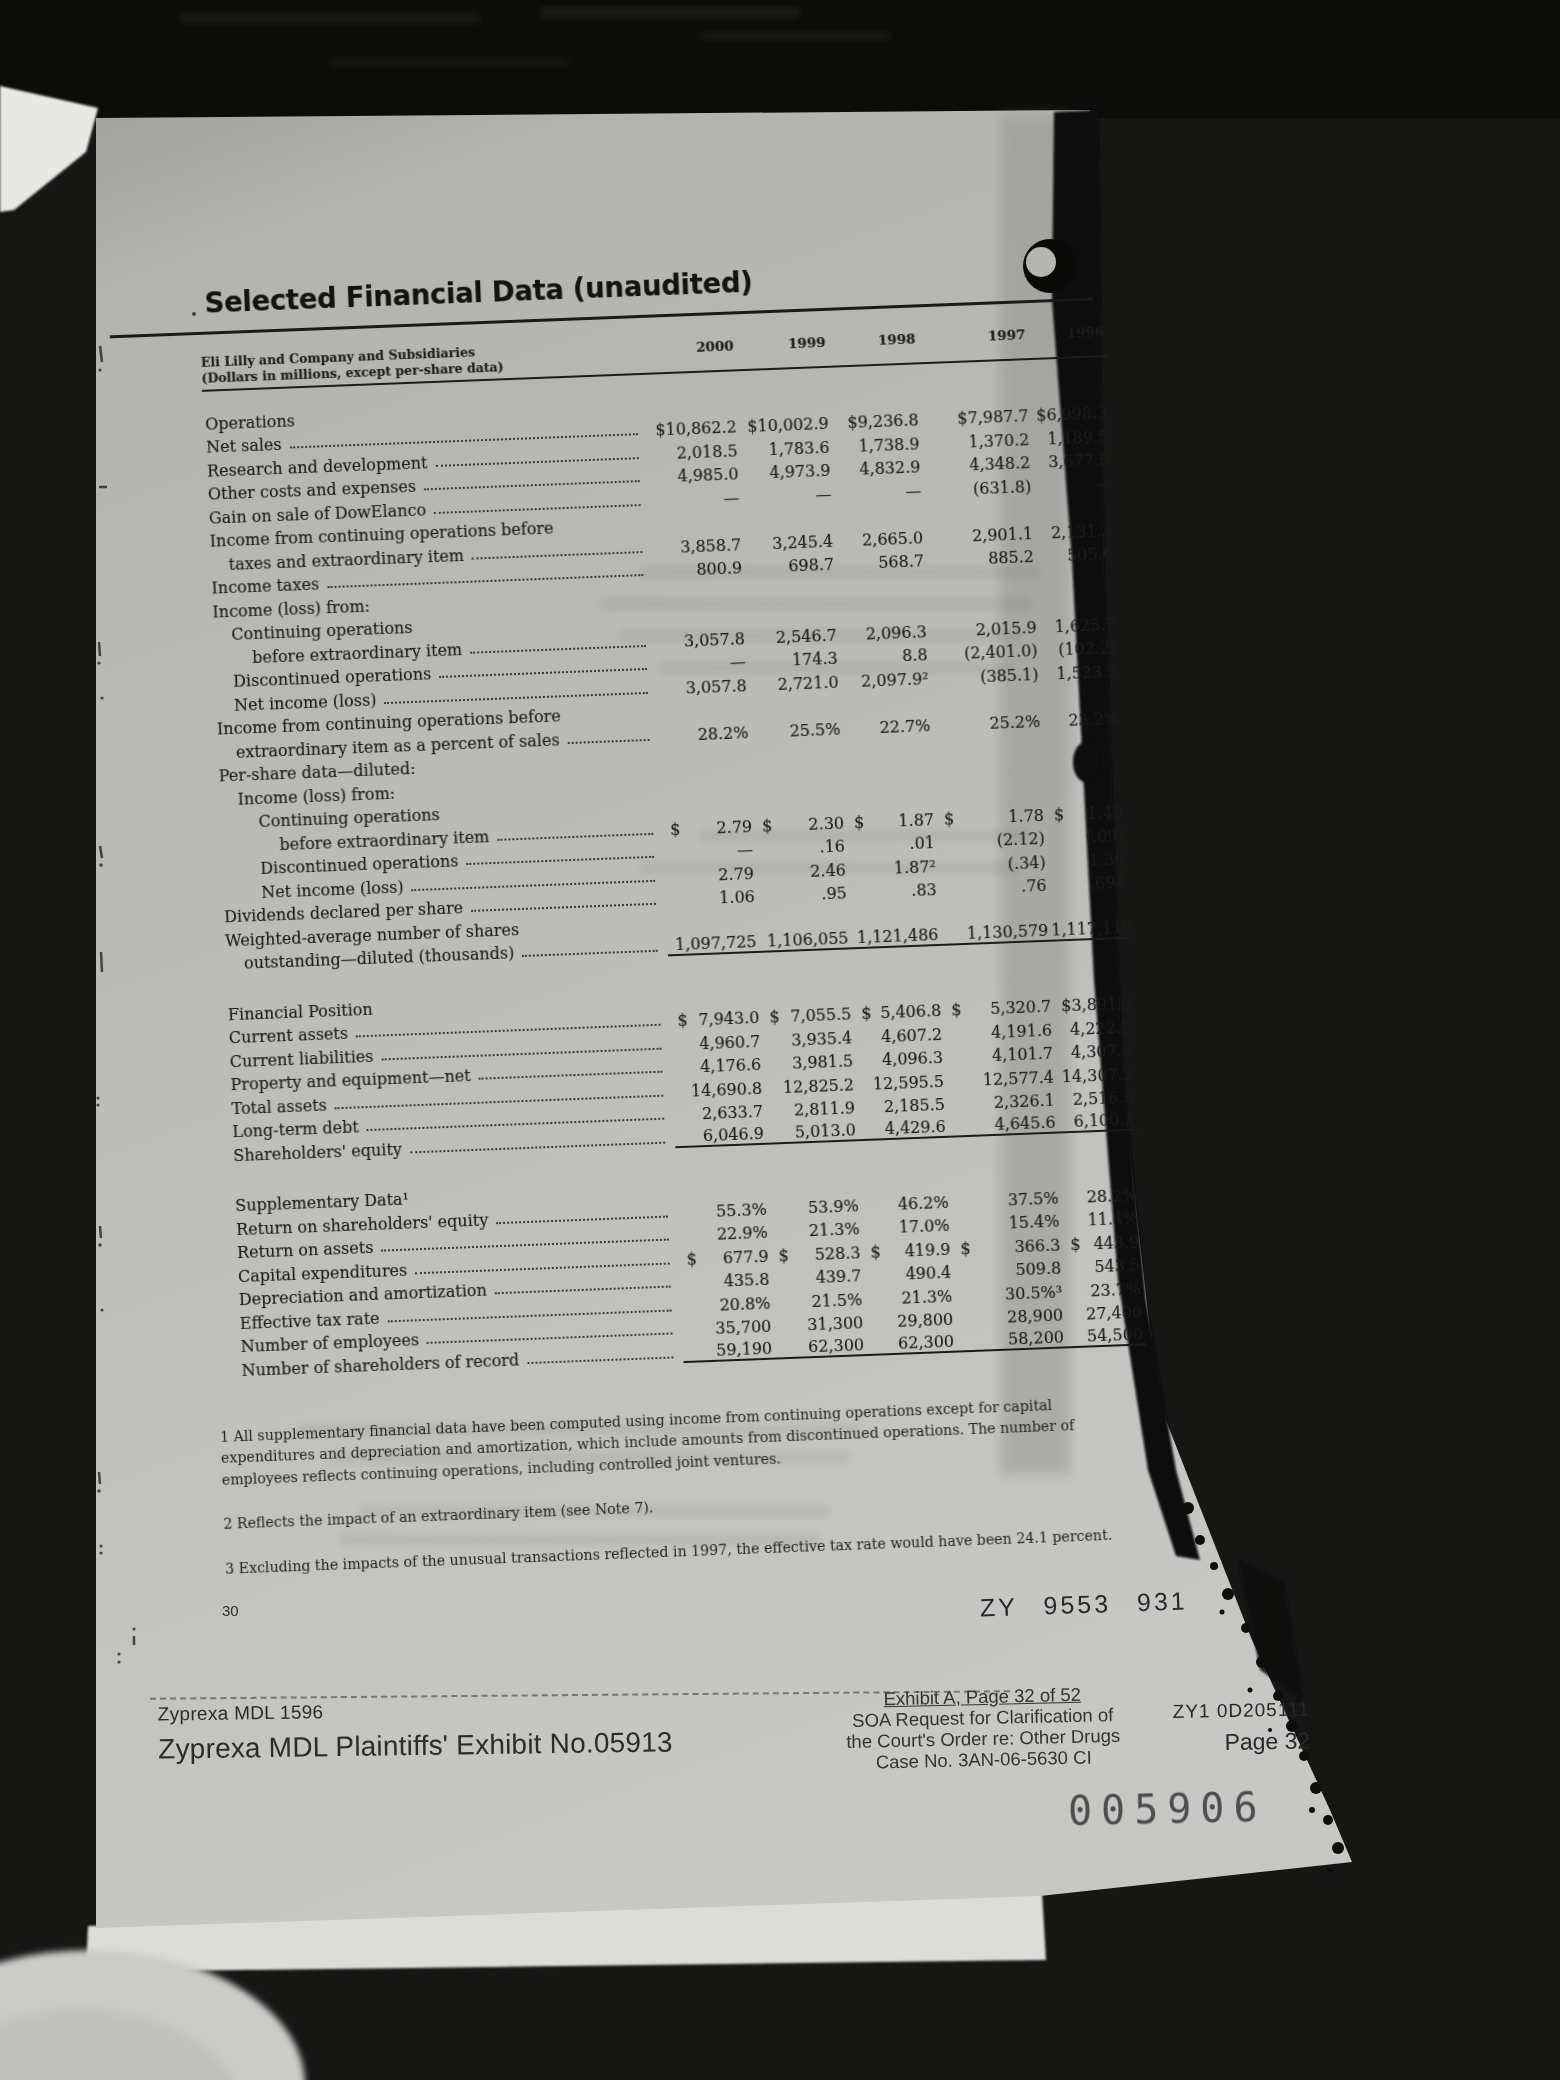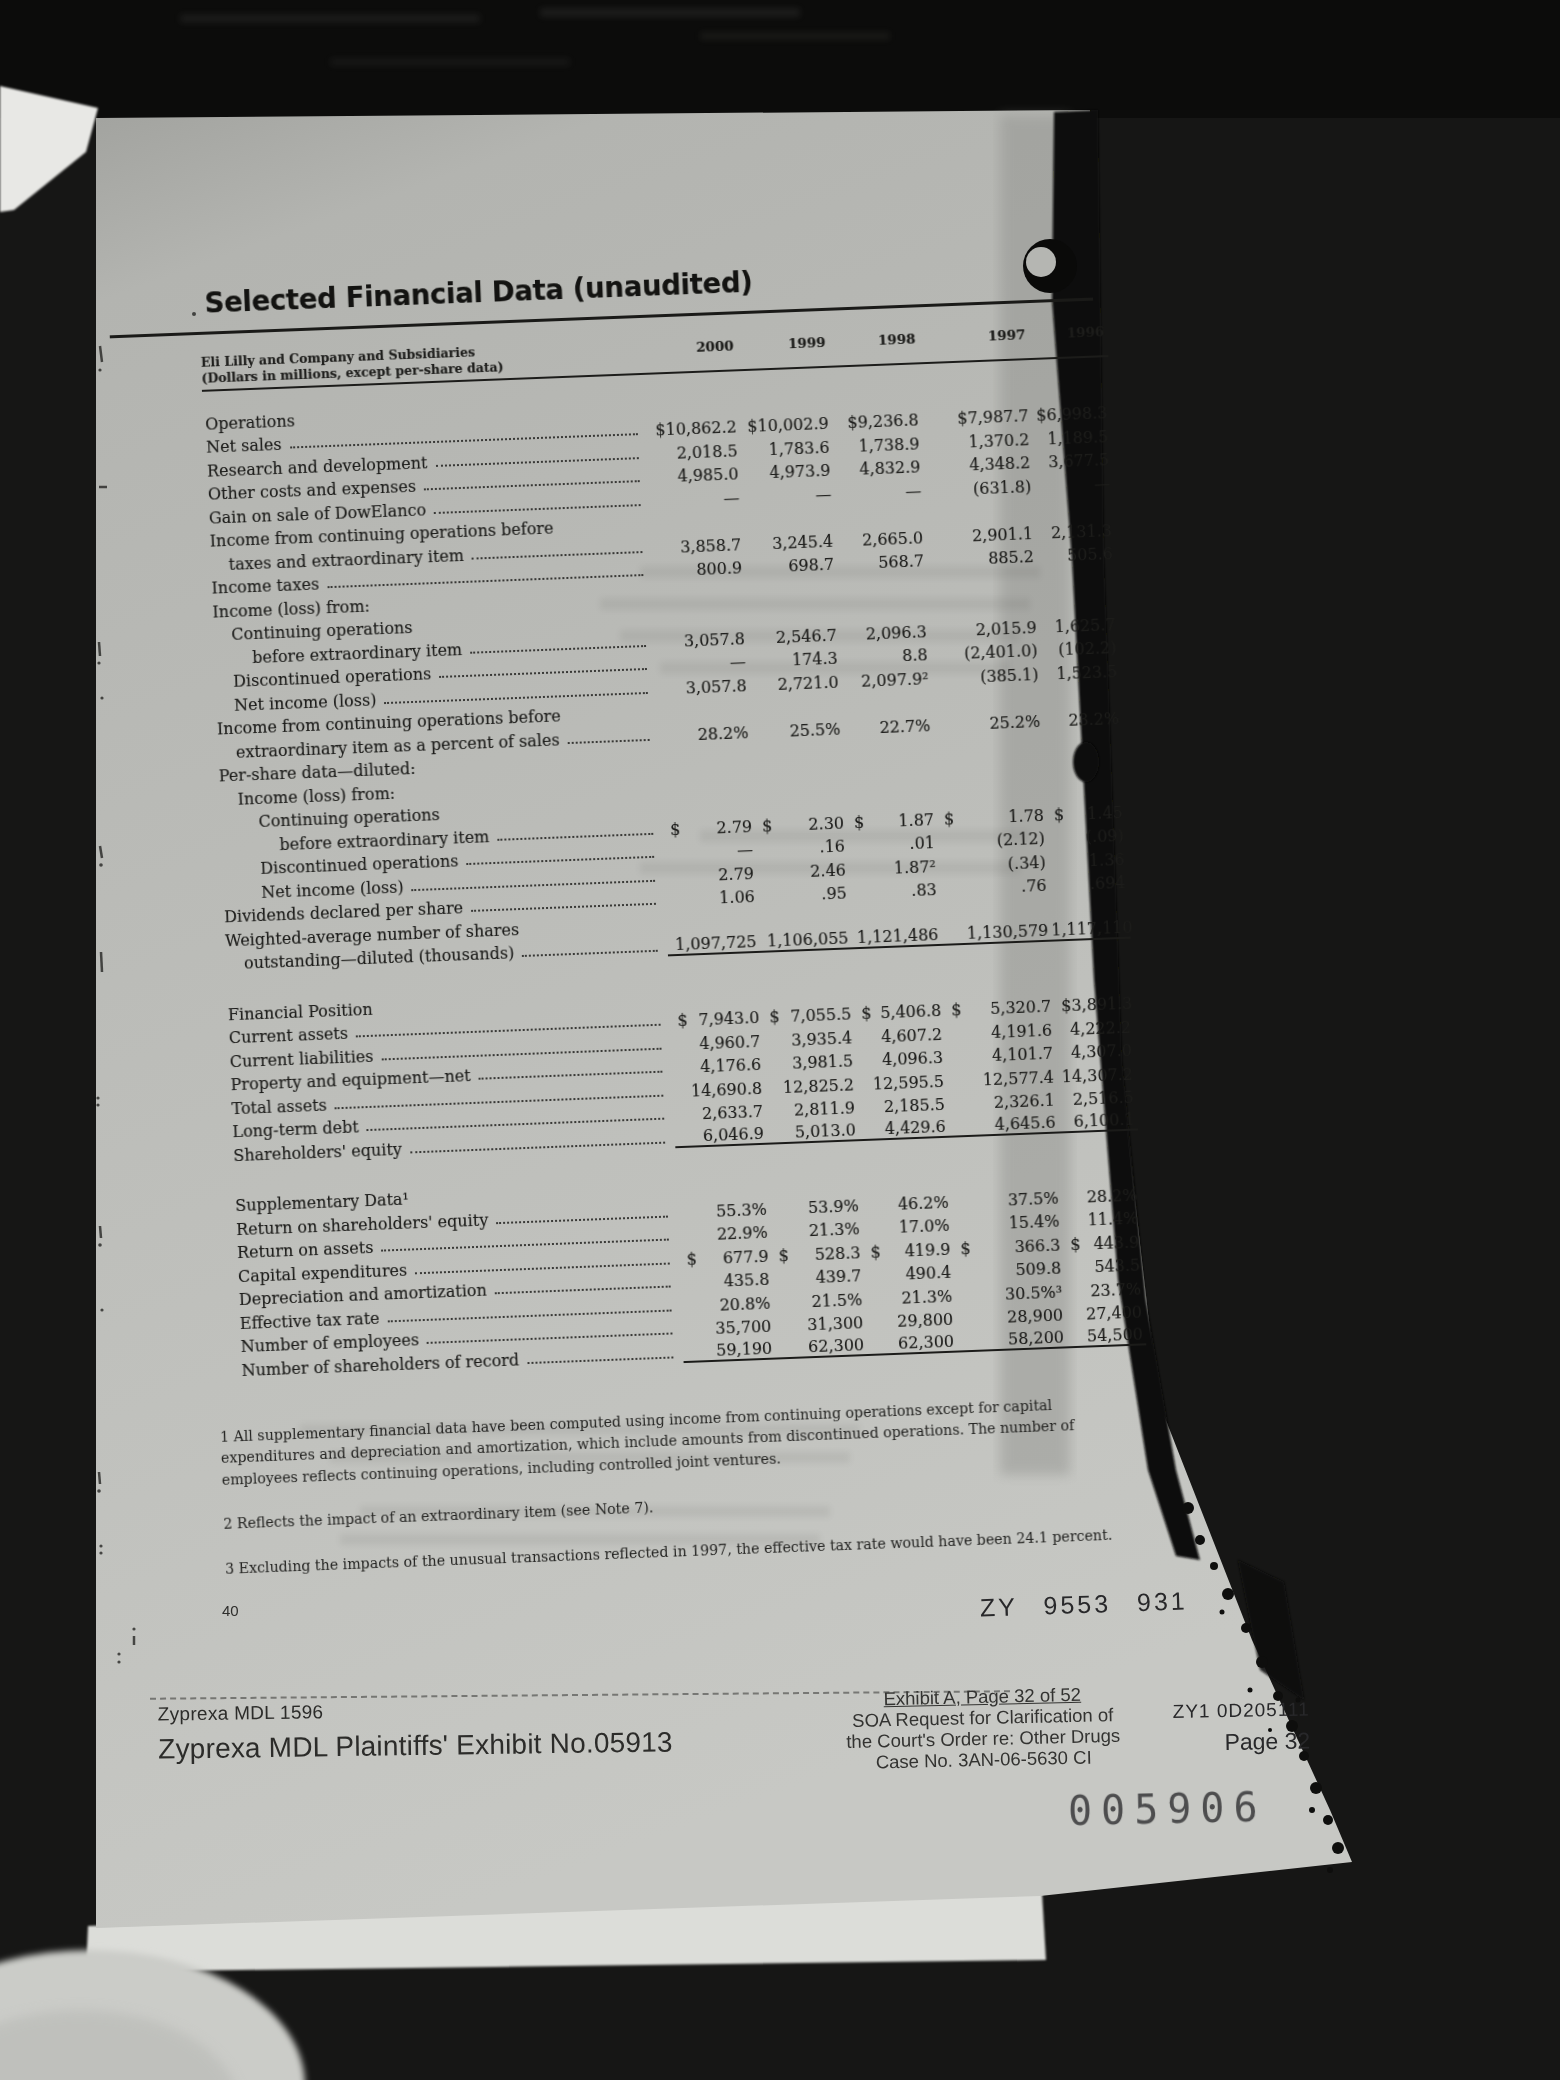--- a/index.html
+++ b/index.html
@@ -609,21 +609,21 @@
       </div>
     </div>
 
   <div class="footnotes">
     <p>1 All supplementary financial data have been computed using income from continuing operations except for capital expenditures and depreciation and amortization, which include amounts from discontinued operations. The number of employees reflects continuing operations, including controlled joint ventures.</p>
     <p>2 Reflects the impact of an extraordinary item (see Note 7).</p>
     <p>3 Excluding the impacts of the unusual transactions reflected in 1997, the effective tax rate would have been 24.1 percent.</p>
   </div>
 </div>
 
-<div class="page-number">40</div>
+<div class="page-number">30</div>
 <div class="stamp-zy">ZY 9553 931</div>
 <div class="dash-line"></div>
 
 <div class="footer-left">
   <div class="l1">Zyprexa MDL 1596</div>
   <div class="l2">Zyprexa MDL Plaintiffs' Exhibit No.05913</div>
 </div>
 
 <div class="footer-center">
   <div class="exh">Exhibit A, Page 32 of 52</div>

